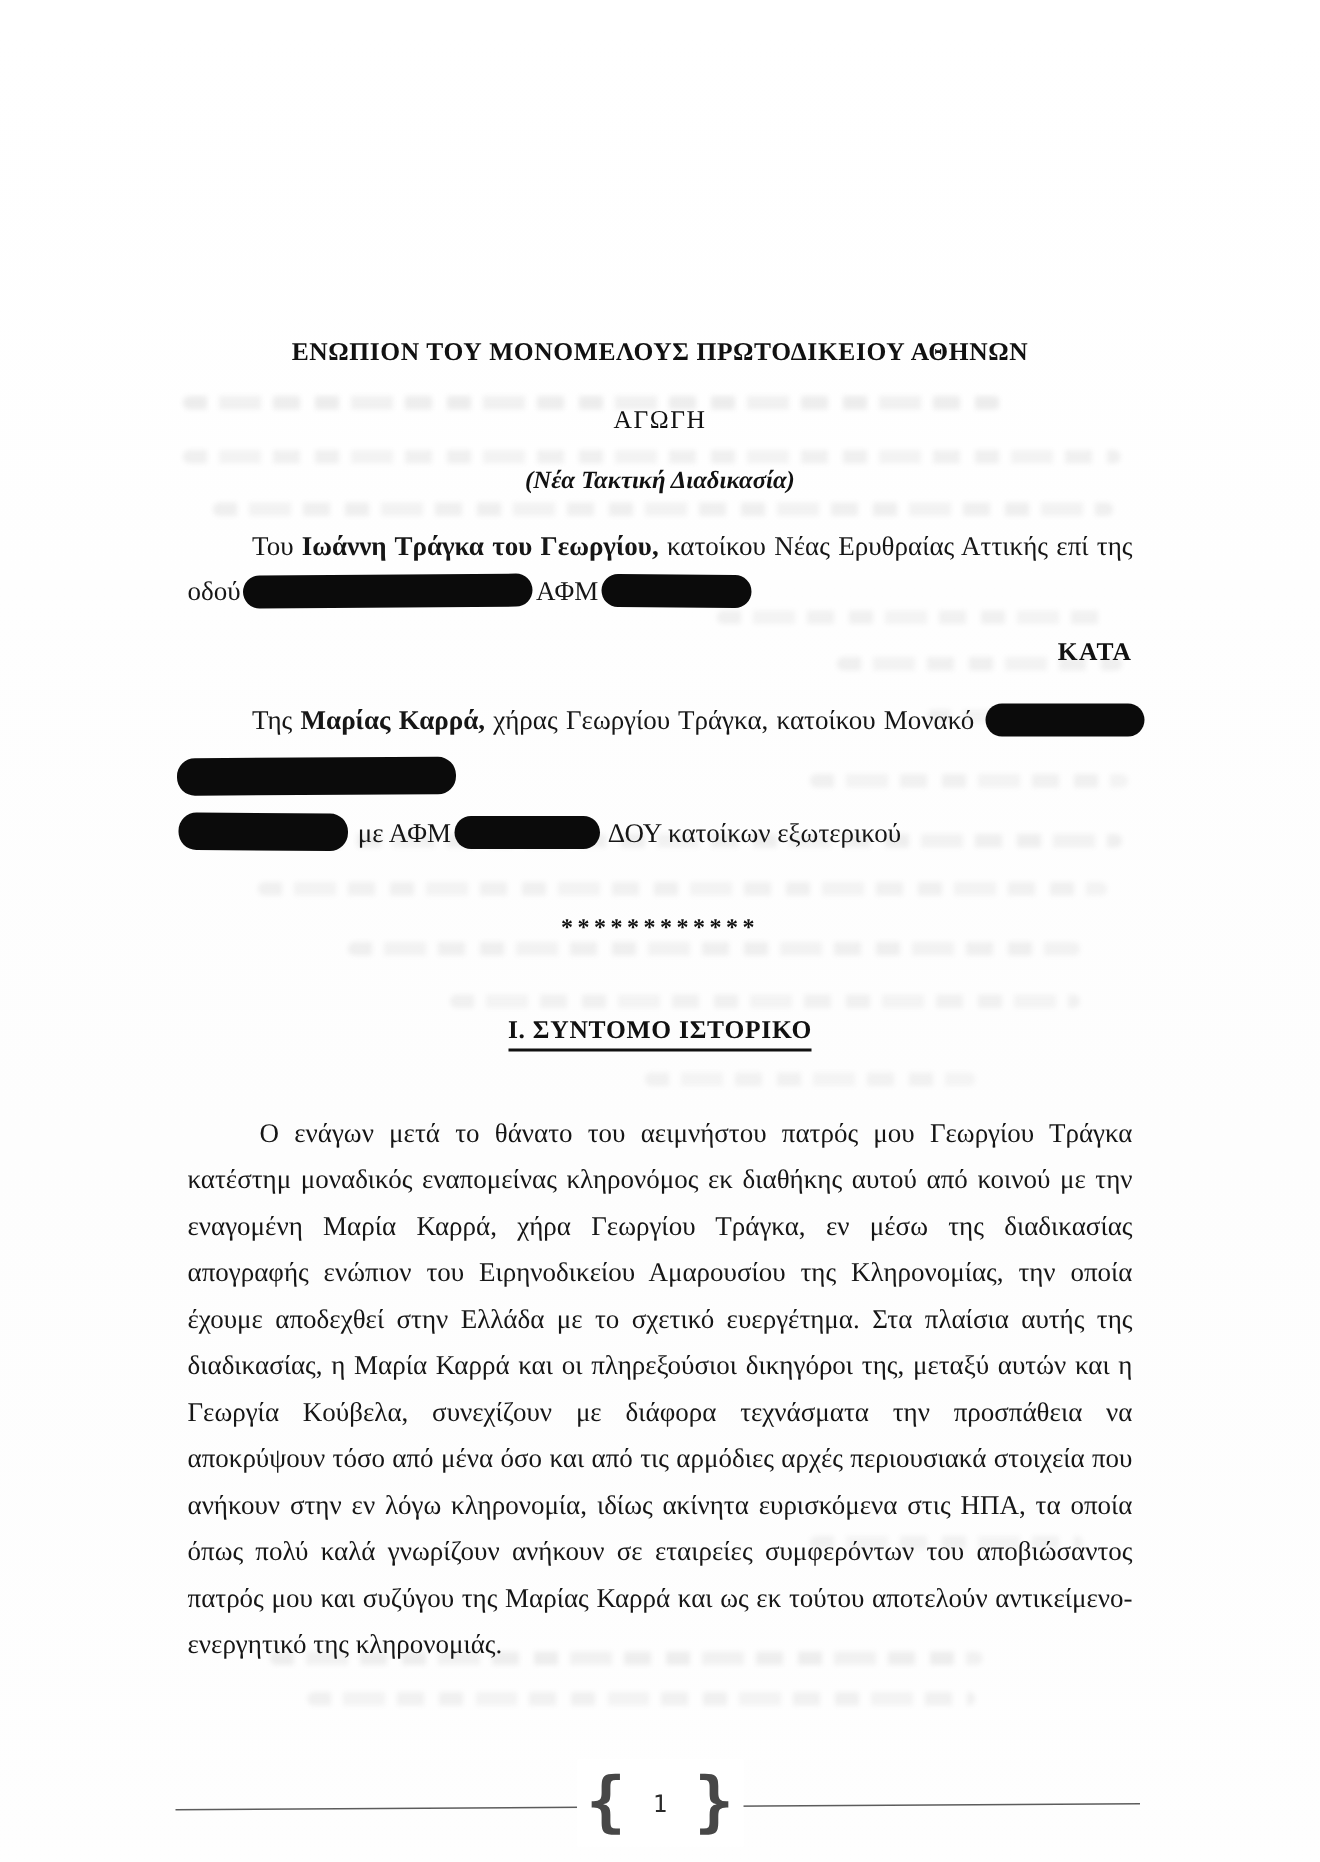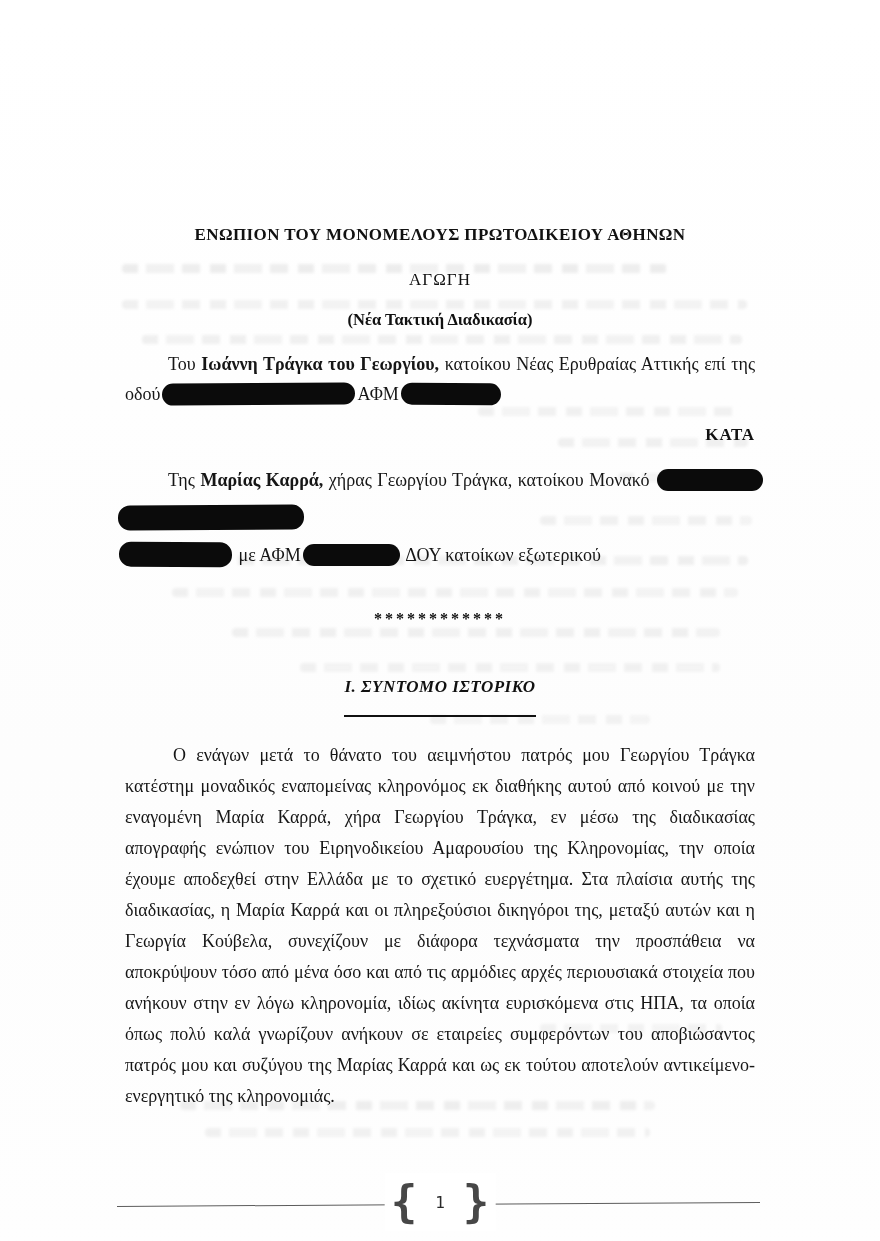--- a/index.html
+++ b/index.html
@@ -33,20 +33,21 @@
     text-align: center;
     font-weight: normal;
     font-size: 17px;
     letter-spacing: 1px;
     color: #111;
   }
   .procedure-note {
     top: 294px;
     text-align: center;
     font-weight: bold;
+    font-style: italic;
     font-size: 16.5px;
     color: #111;
   }
   .kata {
     top: 409px;
     text-align: right;
     font-weight: bold;
     font-size: 17px;
     letter-spacing: 1px;
     color: #111;
@@ -62,23 +63,22 @@
   .section-heading {
     top: 661px;
     text-align: center;
     font-weight: bold;
     font-size: 17px;
     color: #111;
   }
   .section-heading span {
     display: inline-block;
     border-bottom: 2px solid #111;
-    padding-bottom: 18px;
+    padding-bottom: 2px;
     letter-spacing: 0.5px;
-    font-style: italic;
   }
 
   
   .party-line {
     font-size: 18px;
     line-height: 24px;
     white-space: nowrap;
     color: #161616;
   }
   .just {

